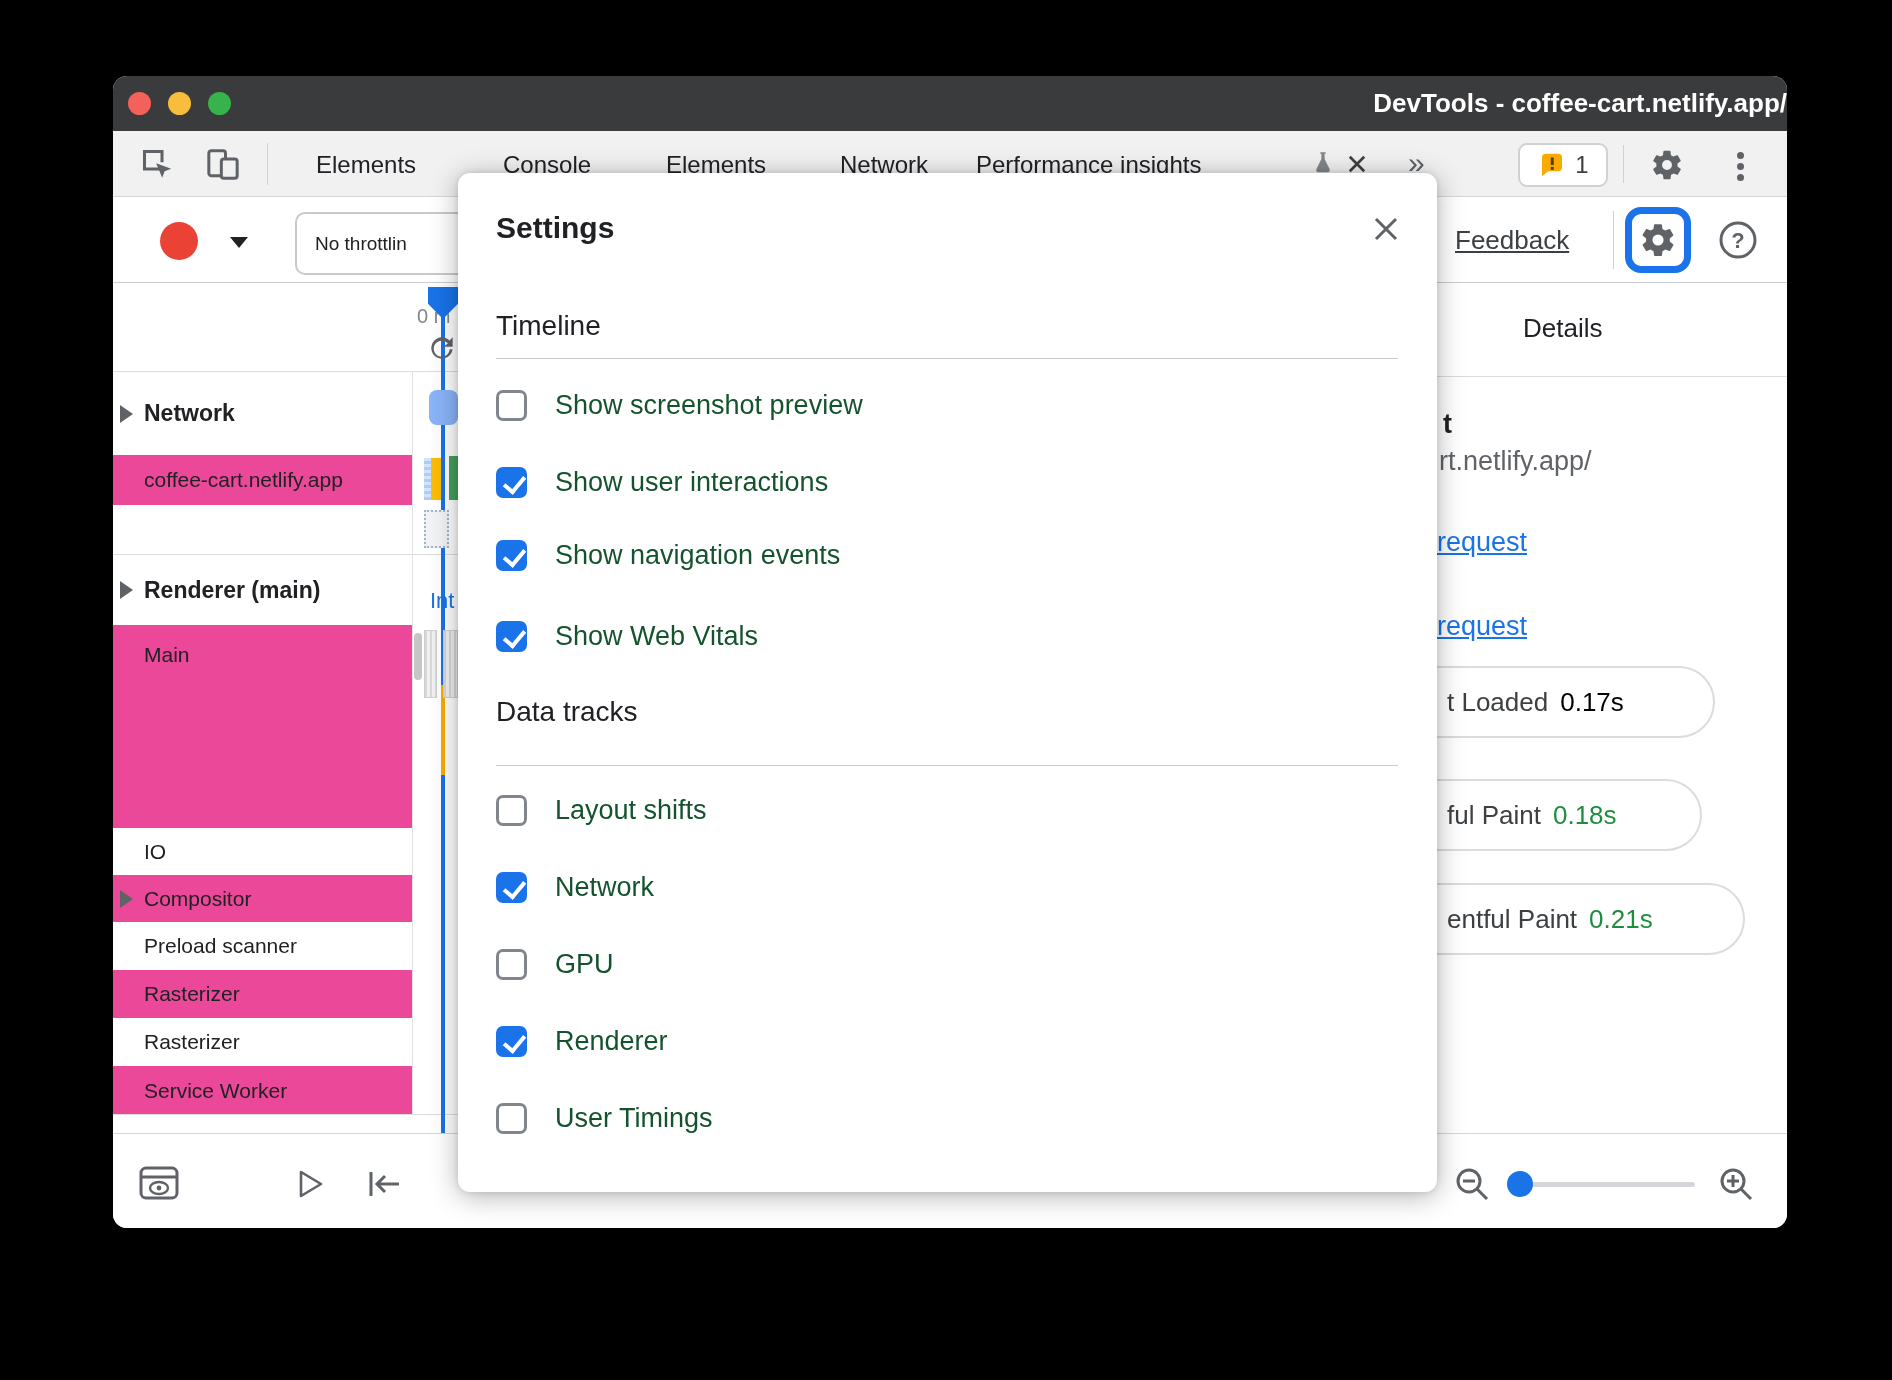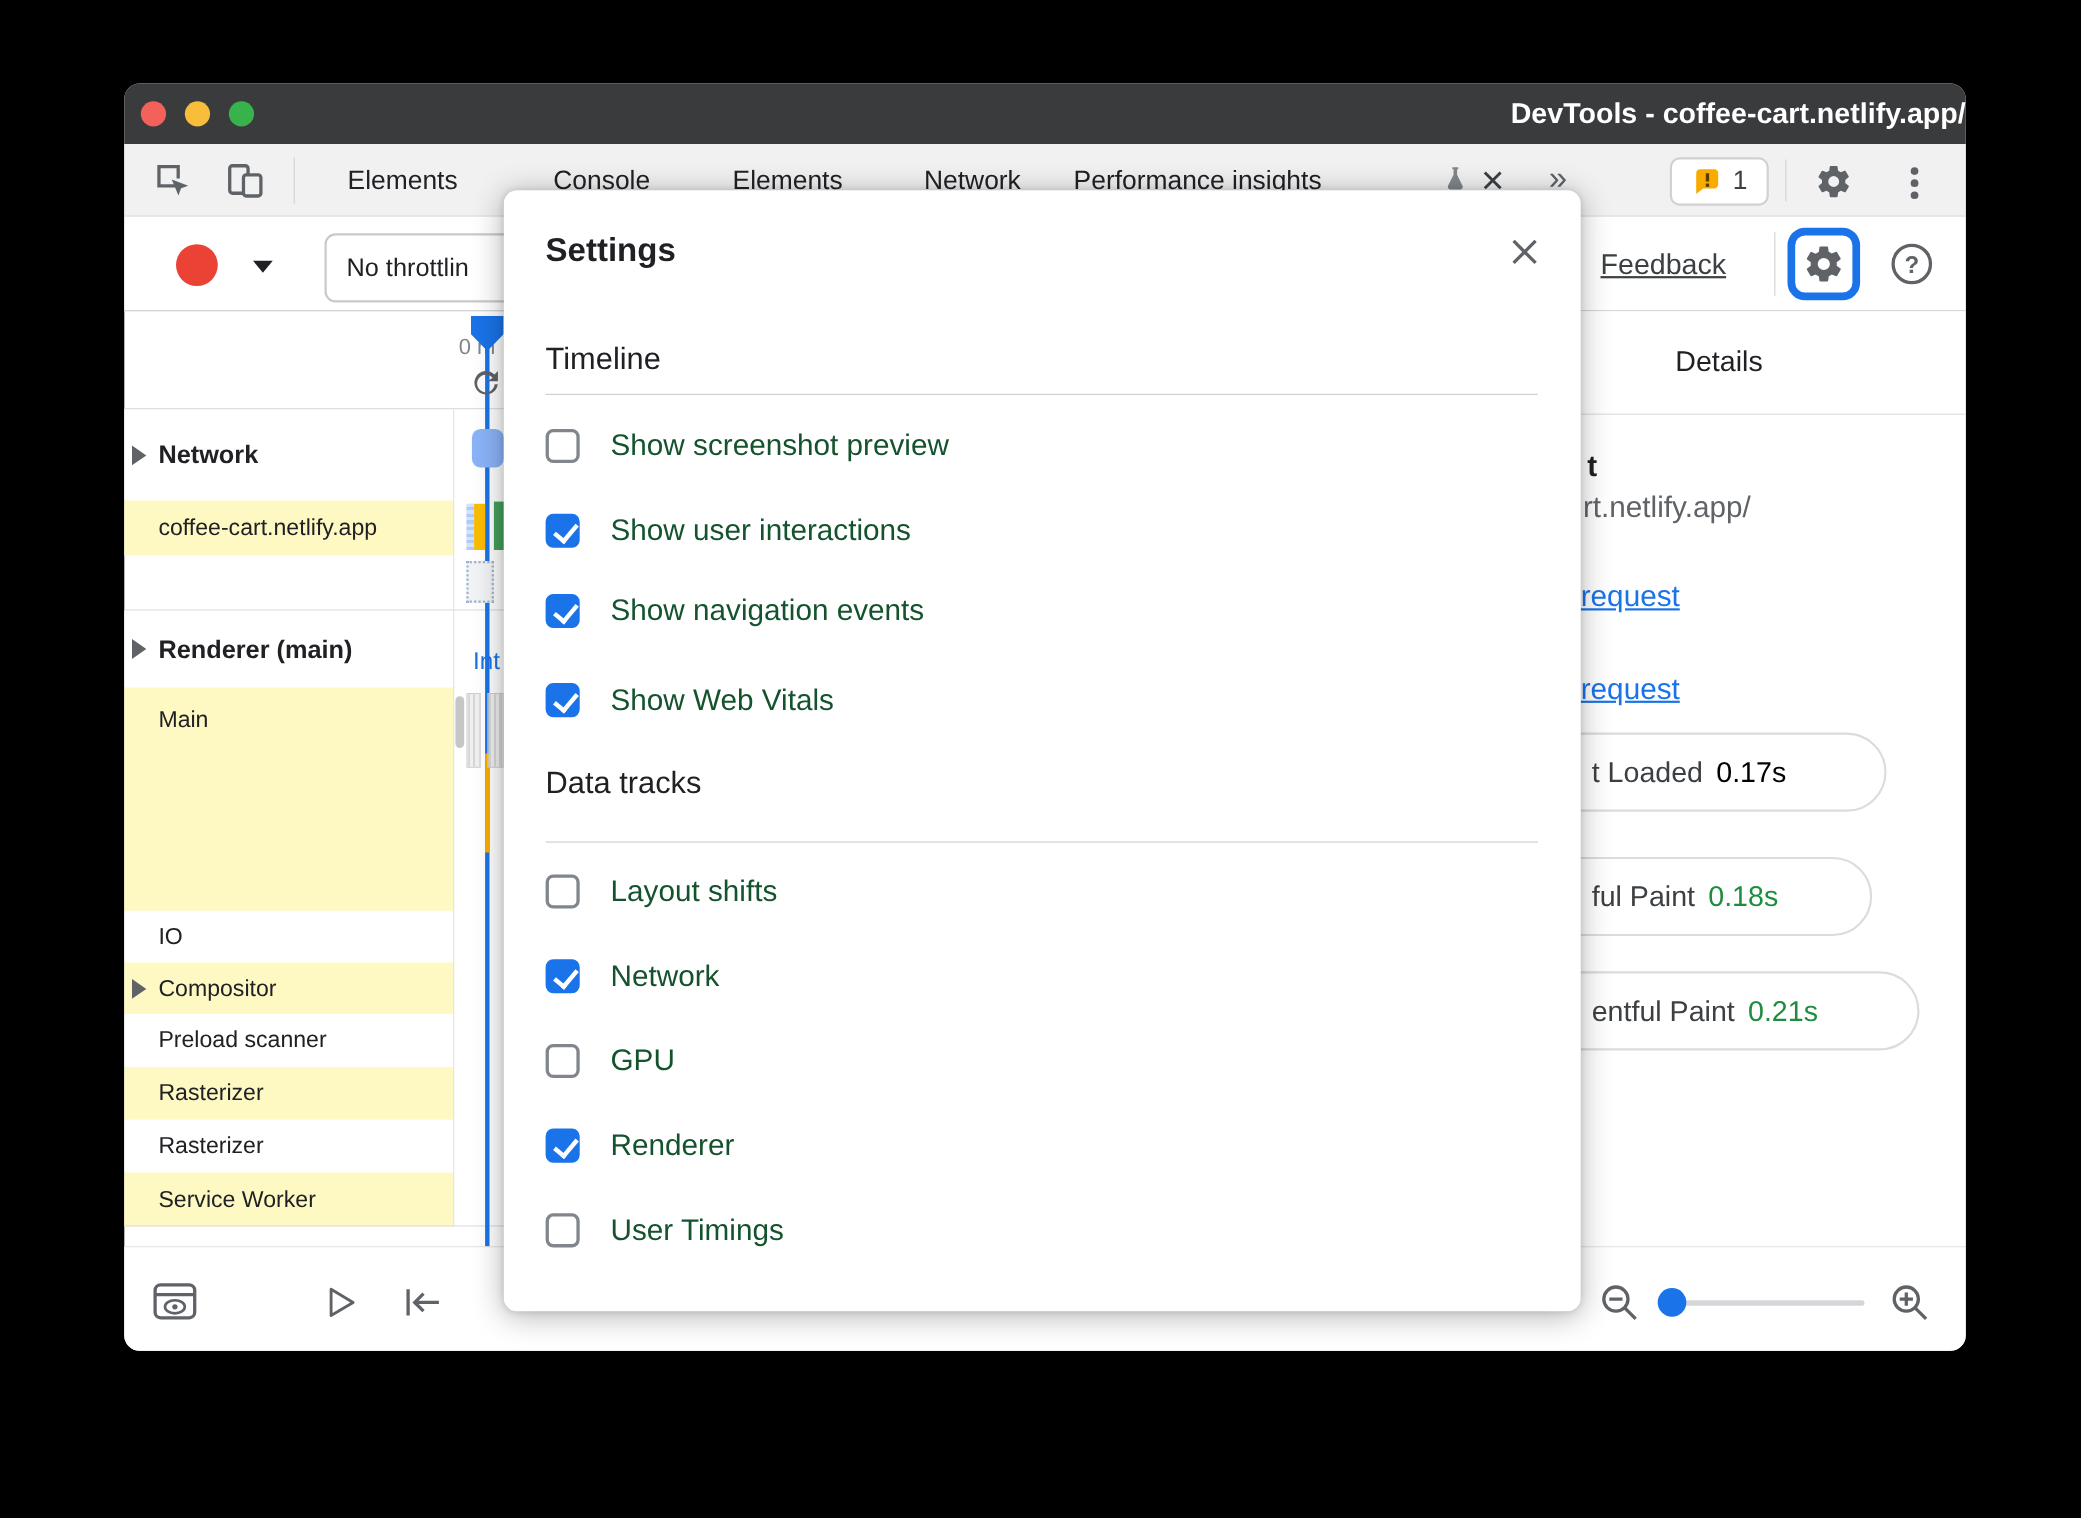--- a/index.html
+++ b/index.html
@@ -27,31 +27,31 @@
                   background:#fff; display:flex; align-items:center; justify-content:center; gap:8px; }
   .issues-badge span { font-size:24px; color:#3c4043; }
   .kebab i { display:block; width:7px; height:7px; border-radius:50%; background:#5f6368; margin:4px 0; }
 
   
   .toolbar { position:absolute; left:0; top:121px; right:0; height:86px; background:#fff; border-bottom:1px solid #cacdd1; }
   .toolbar .abs { position:absolute; }
   .rec { left:47px; top:25px; width:38px; height:38px; border-radius:50%; background:#ea4335; }
   .caret { left:117px; top:40px; width:0; height:0; border-left:9px solid transparent; border-right:9px solid transparent; border-top:11px solid #202124; }
   .throttle { left:182px; top:15px; width:180px; height:63px; border:2px solid #c9c9c9; border-radius:10px;
-              background:#fff; display:flex; align-items:center; padding-left:18px; font-size:23px; color:#202124; overflow:hidden; white-space:nowrap; }
+              background:#fff; display:flex; align-items:center; padding-left:18px; font-size:19px; color:#202124; overflow:hidden; white-space:nowrap; }
   .feedback { left:1342px; top:28px; font-size:26px; color:#3c4043; text-decoration:underline; }
   .tb-sep { left:1500px; top:14px; height:58px; }
   .gear-ring { left:1512px; top:10px; width:66px; height:66px; border:7px solid #1a73e8; border-radius:16px;
                display:flex; align-items:center; justify-content:center; background:#fff; }
 
   
   .srow { position:absolute; left:0; width:299px; display:flex; align-items:center; padding-left:31px;
           font-size:21px; color:#202124; background:#fff; }
   .srow.header { font-weight:bold; font-size:23px; }
-  .srow.shaded { background:#fef9c3; }
+  .srow.shaded { background:#ec4899; }
   .srow.tall { align-items:flex-start; padding-top:18px; }
   .tri { position:absolute; left:7px; width:0; height:0; border-top:9px solid transparent; border-bottom:9px solid transparent; border-left:13px solid #5f6368; }
   .hline { position:absolute; left:0; width:345px; height:1px; background:#dcdcdc; }
   .side-border { position:absolute; left:299px; top:296px; width:1px; height:743px; background:#e2e2e2; }
   .scroll-thumb { position:absolute; left:301px; top:557px; width:8px; height:47px; border-radius:4px; background:#c6c6c6; }
 
   
   .ruler-label { position:absolute; left:304px; top:229px; font-size:20px; color:#80868b; }
   .flag { position:absolute; left:315px; top:211px; width:30px; height:32px; background:#1a73e8;
           clip-path:polygon(0 0,100% 0,100% 52%,50% 100%,0 52%); }

